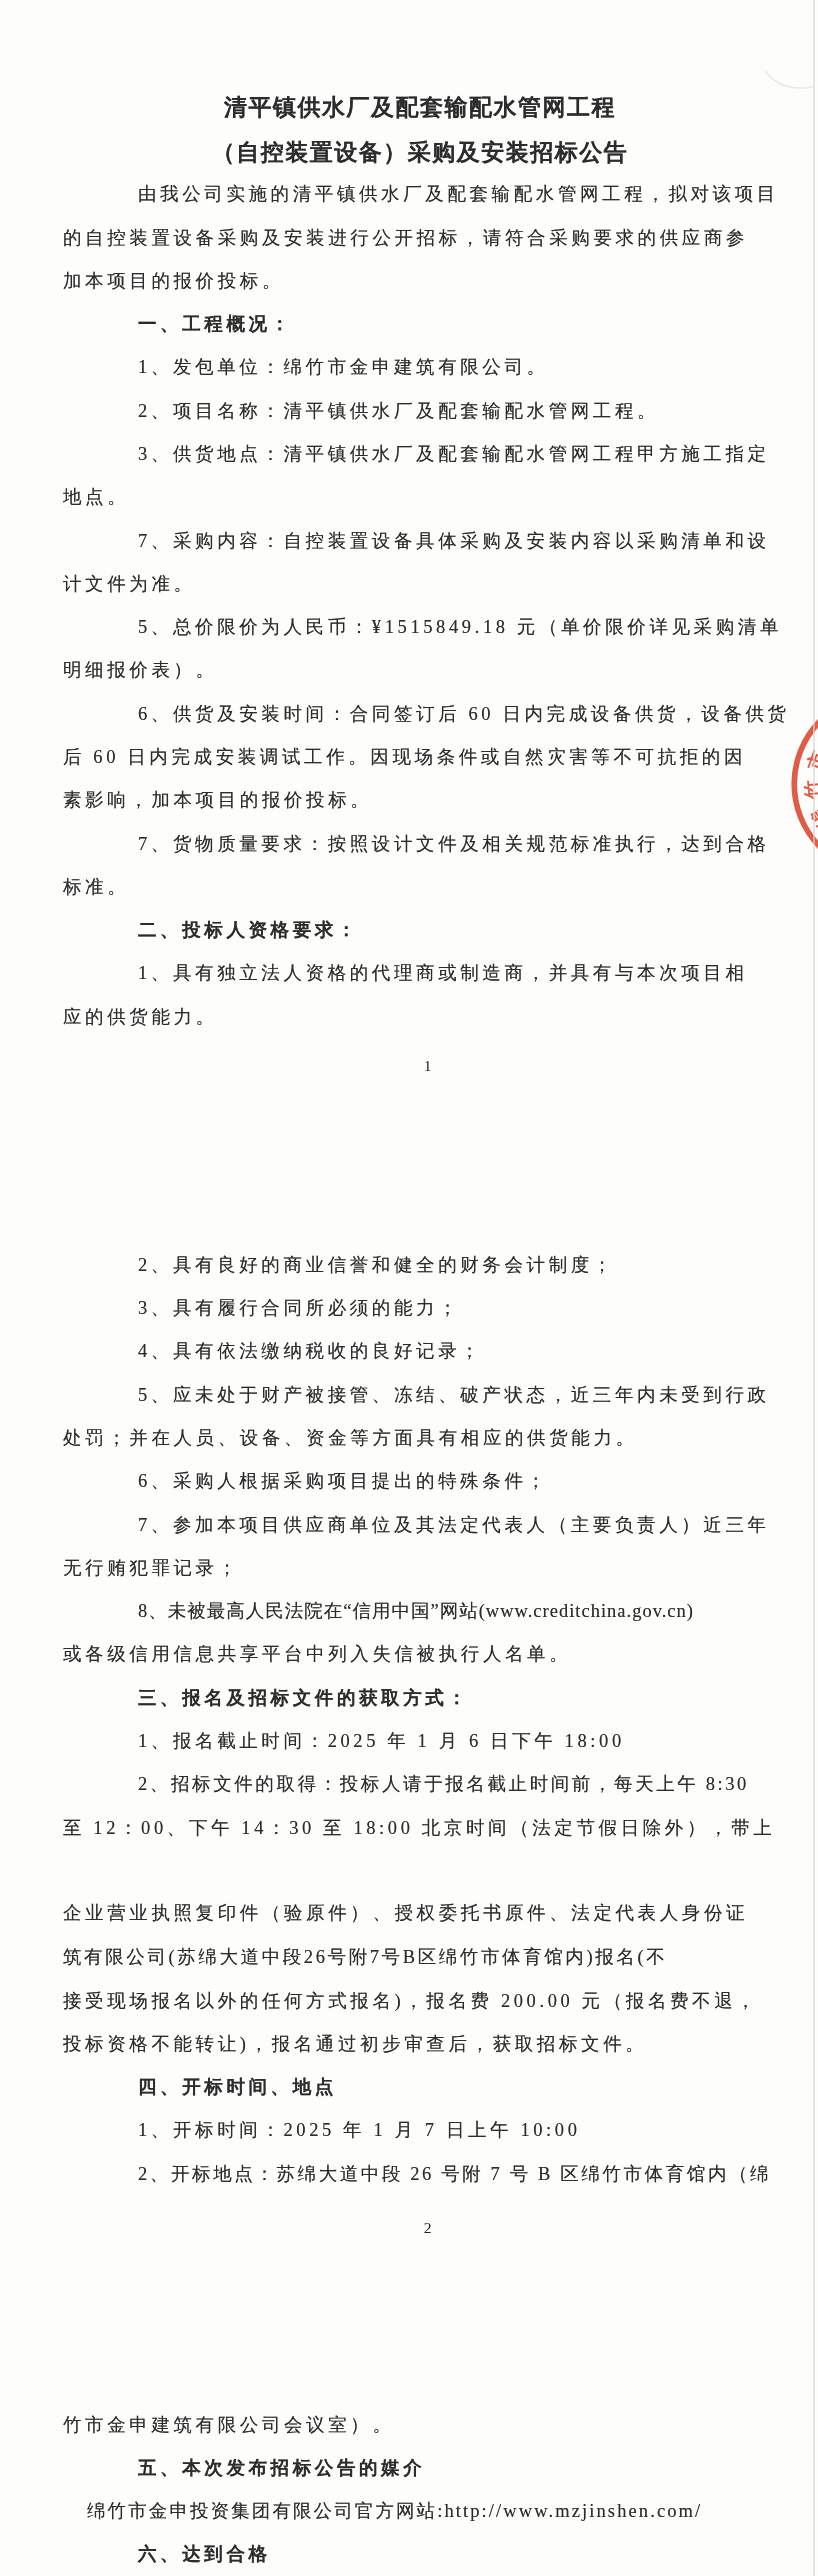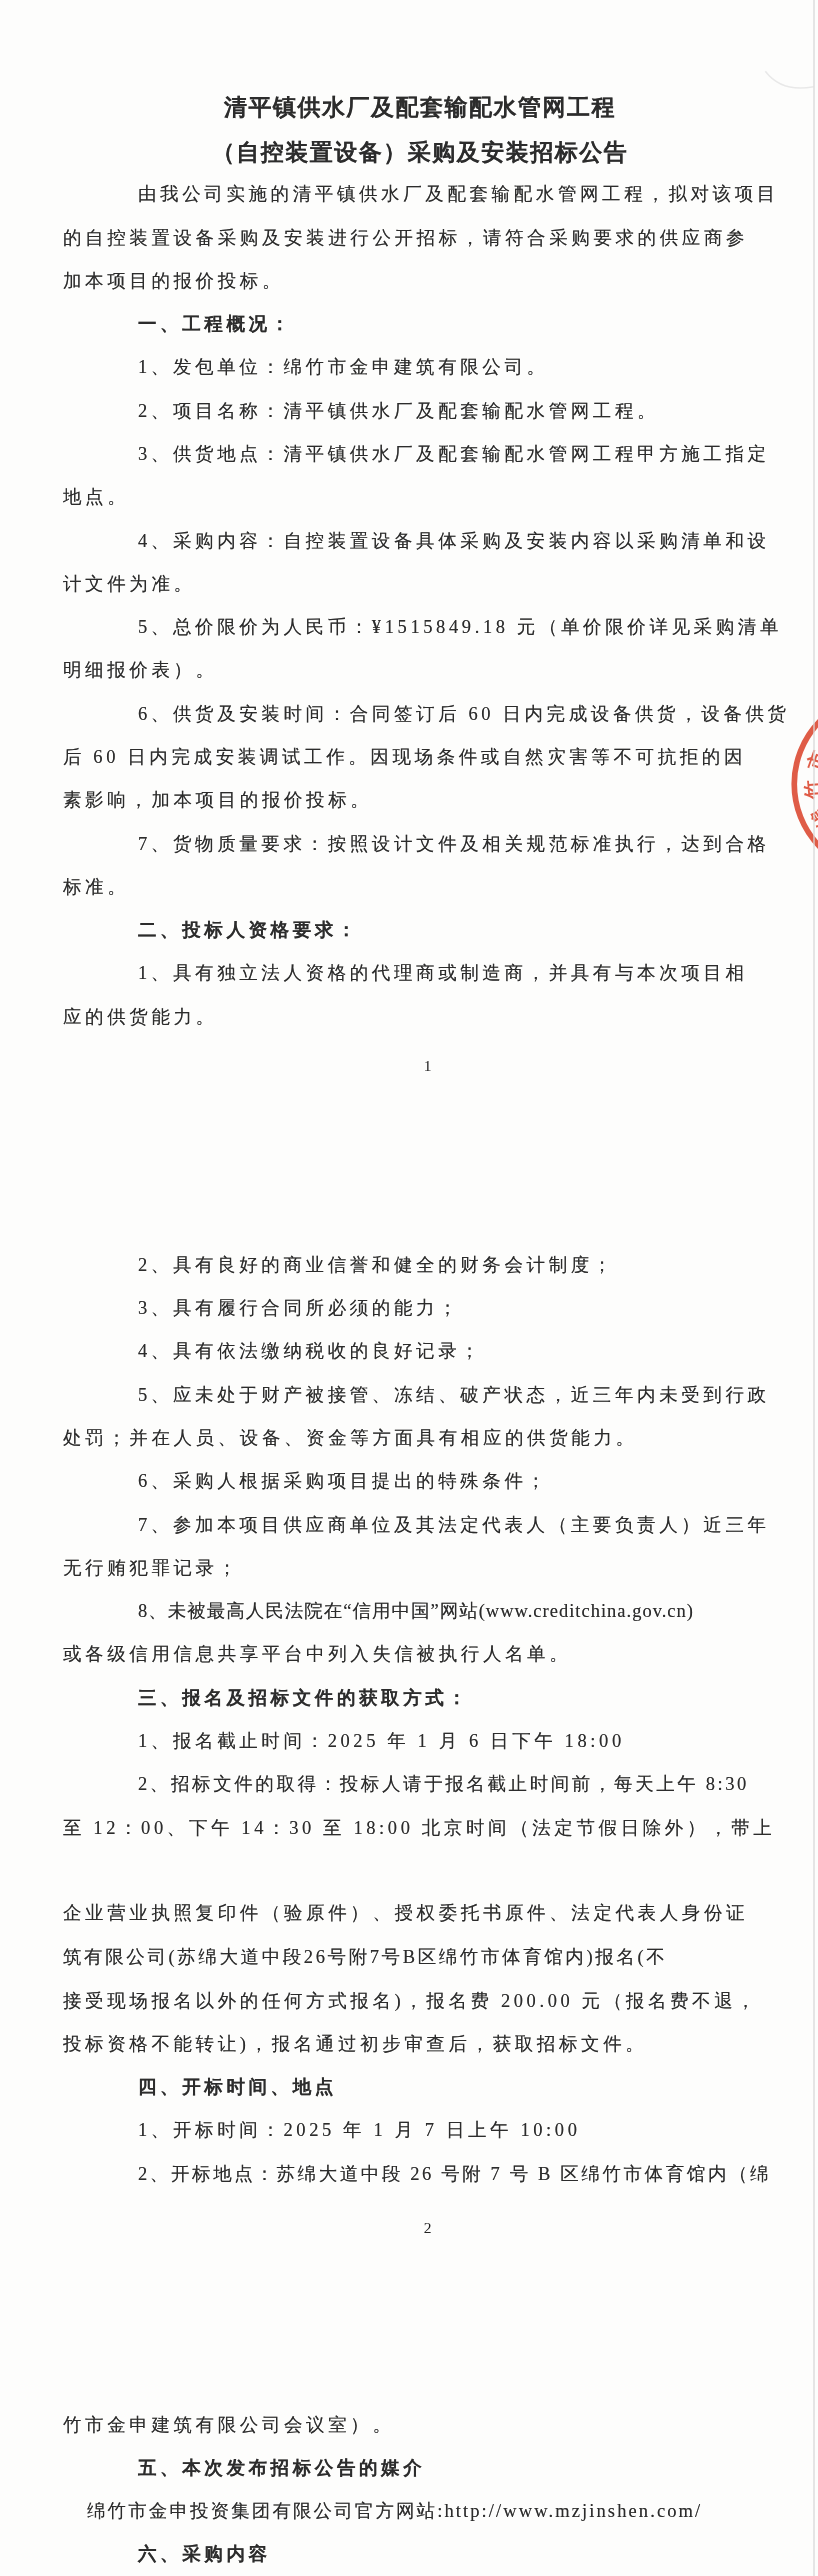--- a/index.html
+++ b/index.html
@@ -53,21 +53,21 @@
   <div class="tline" style="top:137px">（自控装置设备）采购及安装招标公告</div>
 
   <div class="line ind" style="top:181px"><span>由我公司实施的清平镇供水厂及配套输配水管网工程，拟对该项目</span></div>
   <div class="line" style="top:268px"><span>加本项目的报价投标。</span></div>
   <div class="line" style="top:225px"><span>的自控装置设备采购及安装进行公开招标，请符合采购要求的供应商参</span></div>
   <div class="line ind hd" style="top:311px"><span>一、工程概况：</span></div>
   <div class="line ind" style="top:354px"><span>1、发包单位：绵竹市金申建筑有限公司。</span></div>
   <div class="line ind" style="top:398px"><span>2、项目名称：清平镇供水厂及配套输配水管网工程。</span></div>
   <div class="line ind" style="top:441px"><span>3、供货地点：清平镇供水厂及配套输配水管网工程甲方施工指定</span></div>
   <div class="line" style="top:484px"><span>地点。</span></div>
-  <div class="line ind" style="top:528px"><span>4、采购内容：自控装置设备具体采购及安装内容以采购清单和设</span></div>
+  <div class="line ind" style="top:528px"><span>7、采购内容：自控装置设备具体采购及安装内容以采购清单和设</span></div>
   <div class="line" style="top:571px"><span>计文件为准。</span></div>
   <div class="line ind" style="top:614px"><span>5、总价限价为人民币：</span><span class="u">¥1515849.18</span><span> 元（单价限价详见采购清单</span></div>
   <div class="line" style="top:657px"><span>明细报价表）。</span></div>
   <div class="line ind" style="top:701px"><span>6、供货及安装时间：合同签订后 </span><span class="u">60</span><span> 日内完成设备供货，设备供货</span></div>
   <div class="line" style="top:744px"><span>后 </span><span class="u">60</span><span> 日内完成安装调试工作。因现场条件或自然灾害等不可抗拒的因</span></div>
   <div class="line" style="top:787px"><span>素影响，加本项目的报价投标。</span></div>
   <div class="line ind" style="top:831px"><span>7、货物质量要求：按照设计文件及相关规范标准执行，达到合格</span></div>
   <div class="line" style="top:874px"><span>标准。</span></div>
   <div class="line ind hd" style="top:917px"><span>二、投标人资格要求：</span></div>
   <div class="line ind" style="top:960px"><span>1、具有独立法人资格的代理商或制造商，并具有与本次项目相</span></div>
@@ -93,21 +93,21 @@
   <div class="line" style="top:1988px"><span>接受现场报名以外的任何方式报名)，报名费 200.00 元（报名费不退，</span></div>
   <div class="line" style="top:2031px"><span>投标资格不能转让)，报名通过初步审查后，获取招标文件。</span></div>
   <div class="line ind hd" style="top:2074px"><span>四、开标时间、地点</span></div>
   <div class="line ind" style="top:2117px"><span>1、开标时间：</span><span class="u">2025 年 1 月 7 日上午 10:00</span><span></span></div>
   <div class="line ind ls5" style="top:2161px"><span>2、开标地点：苏绵大道中段 26 号附 7 号 B 区绵竹市体育馆内（绵</span></div>
   <div class="pgnum" style="top:2219px">2</div>
 
   <div class="line" style="top:2412px"><span>竹市金申建筑有限公司会议室）。</span></div>
   <div class="line ind hd" style="top:2455px"><span>五、本次发布招标公告的媒介</span></div>
   <div class="line ls4" style="top:2498px"><span>绵竹市金申投资集团有限公司官方网站:http://www.mzjinshen.com/</span></div>
-  <div class="line ind hd" style="top:2541px"><span>六、采购内容</span></div>
+  <div class="line ind hd" style="top:2541px"><span>六、达到合格</span></div>
 
   <svg class="seal seal-edge" viewBox="0 0 380 380">
       <circle cx="190" cy="190" r="174" fill="none" stroke="#df4f38" stroke-width="11"></circle>
       <polygon points="190,129 204.7,172.8 250.9,173.2 213.8,200.7 227.6,244.8 190,218 152.4,244.8 166.2,200.7 129.1,173.2 175.3,172.8" fill="#df4f38"></polygon>
       <text x="71.68502255690377" y="252.90918941330932" fill="#df4f38" font-size="37" font-weight="bold" text-anchor="middle" dominant-baseline="middle" font-family="&quot;Liberation Serif&quot;,&quot;DejaVu Serif&quot;,serif" transform="rotate(-118 71.68502255690377 252.90918941330932)">绵</text>
       <text x="56.3949312015927" y="200.28034976899372" fill="#df4f38" font-size="37" font-weight="bold" text-anchor="middle" dominant-baseline="middle" font-family="&quot;Liberation Serif&quot;,&quot;DejaVu Serif&quot;,serif" transform="rotate(-94.4 56.3949312015927 200.28034976899372)">竹</text>
       <text x="63.45356638817755" y="145.93186933702984" fill="#df4f38" font-size="37" font-weight="bold" text-anchor="middle" dominant-baseline="middle" font-family="&quot;Liberation Serif&quot;,&quot;DejaVu Serif&quot;,serif" transform="rotate(-70.8 63.45356638817755 145.93186933702984)">市</text>
       <text x="91.6801981566146" y="98.95486522895676" fill="#df4f38" font-size="37" font-weight="bold" text-anchor="middle" dominant-baseline="middle" font-family="&quot;Liberation Serif&quot;,&quot;DejaVu Serif&quot;,serif" transform="rotate(-47.19999999999999 91.6801981566146 98.95486522895676)">金</text>
       <text x="136.3532296373761" y="67.20739423865989" fill="#df4f38" font-size="37" font-weight="bold" text-anchor="middle" dominant-baseline="middle" font-family="&quot;Liberation Serif&quot;,&quot;DejaVu Serif&quot;,serif" transform="rotate(-23.599999999999994 136.3532296373761 67.20739423865989)">申</text>
       <text x="190" y="56" fill="#df4f38" font-size="37" font-weight="bold" text-anchor="middle" dominant-baseline="middle" font-family="&quot;Liberation Serif&quot;,&quot;DejaVu Serif&quot;,serif" transform="rotate(0 190 56)">建</text>

